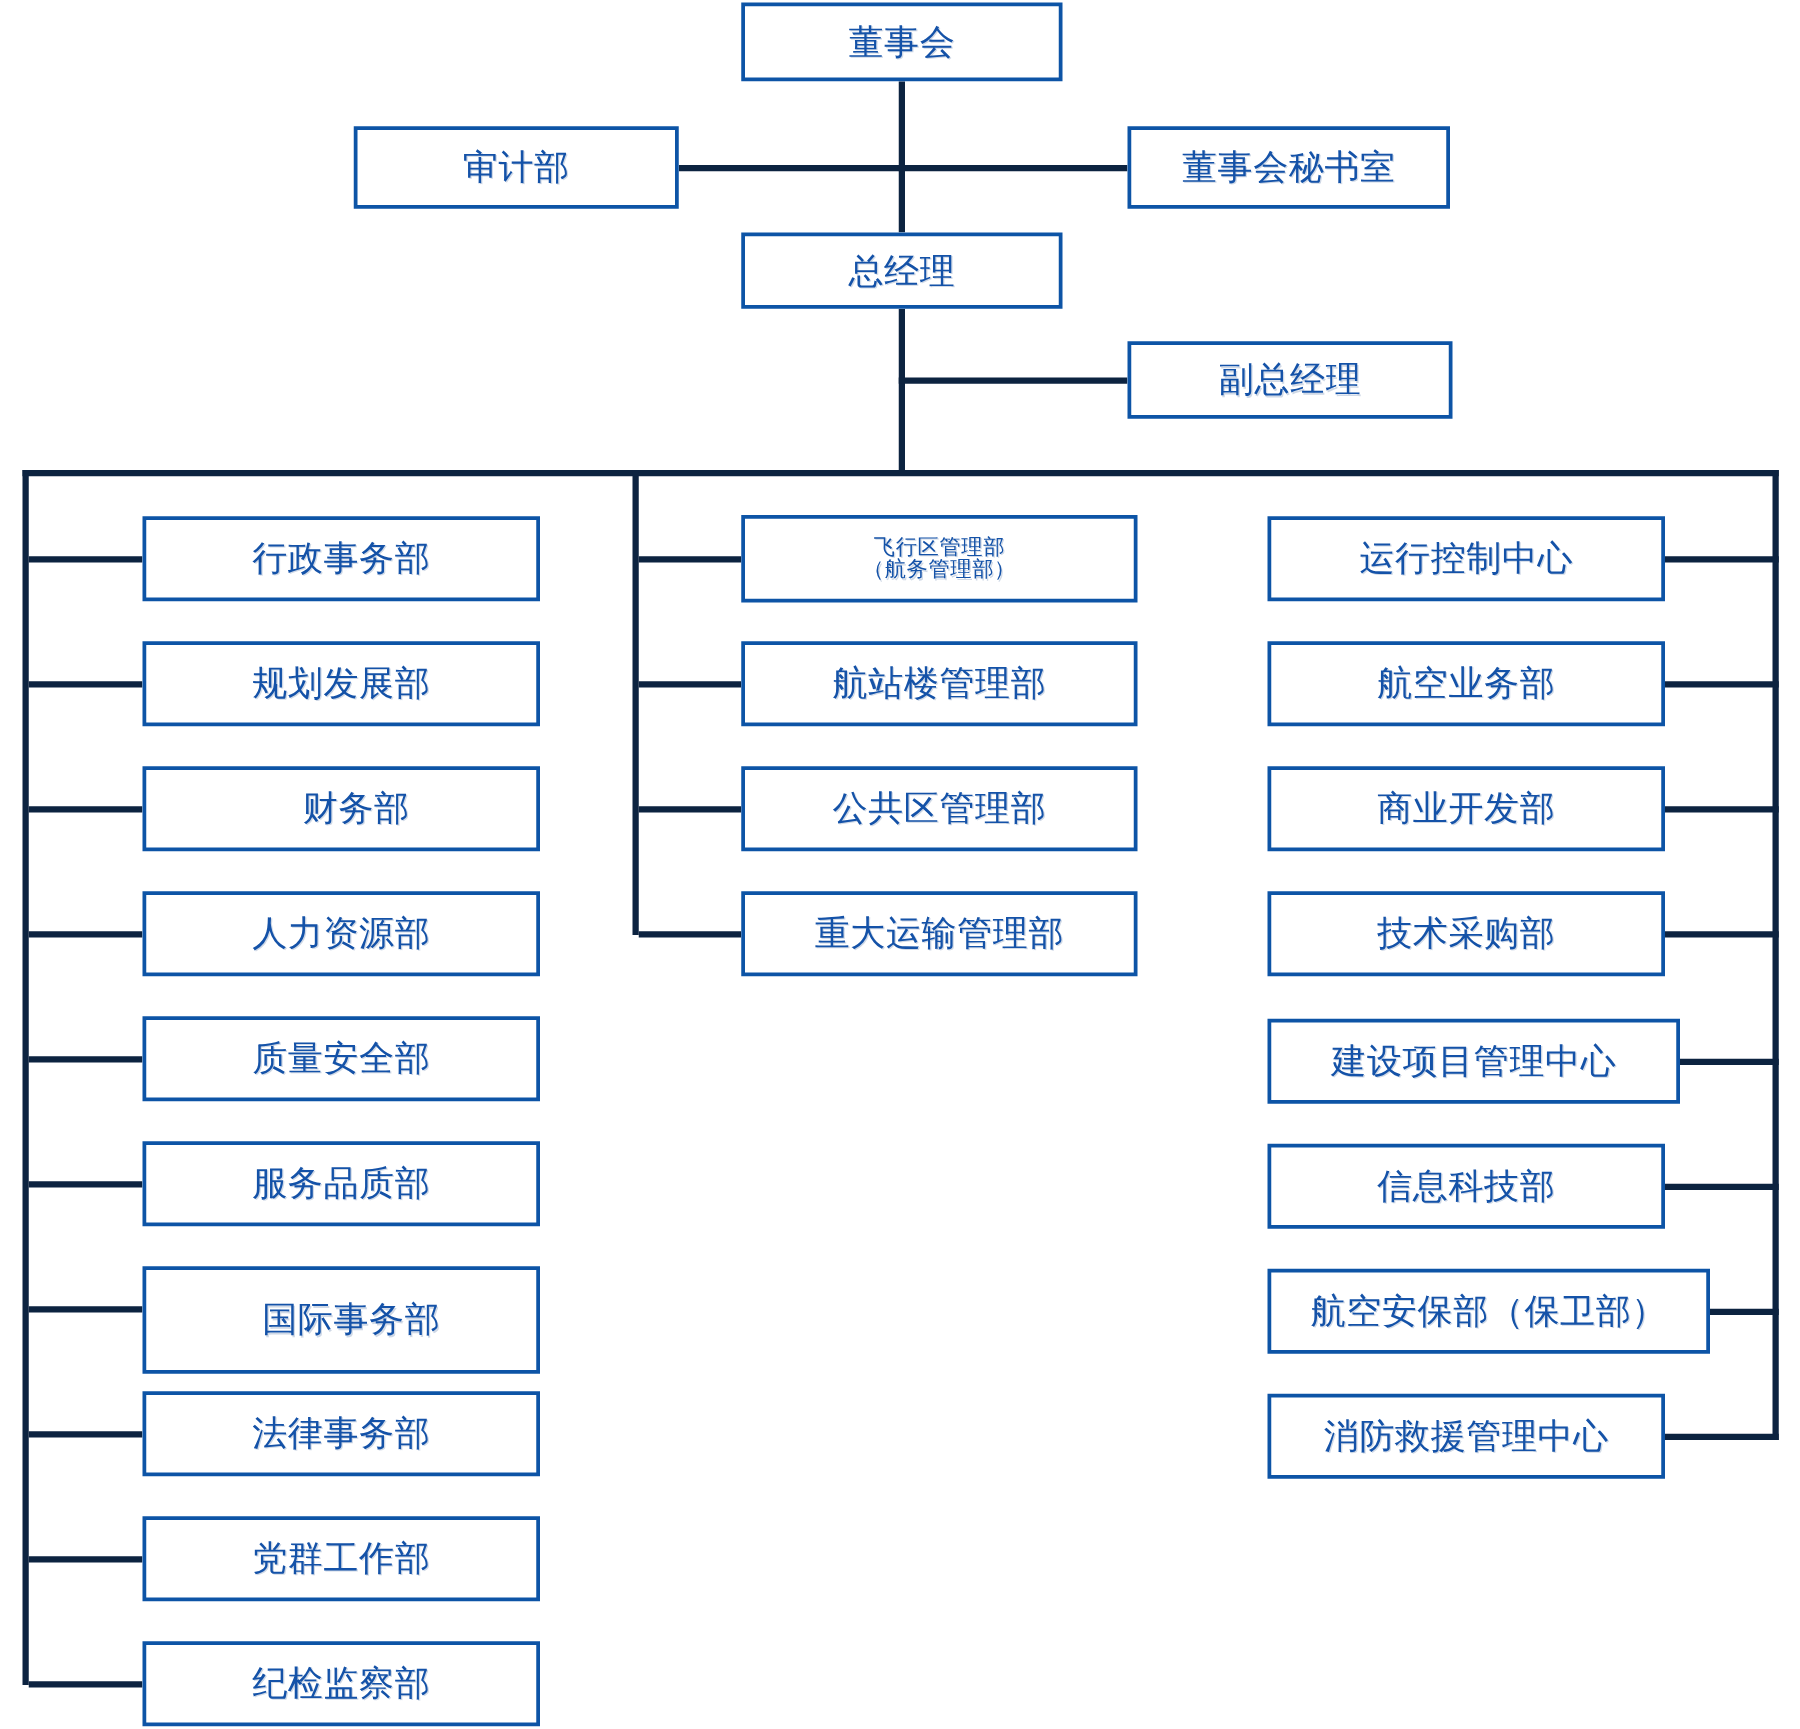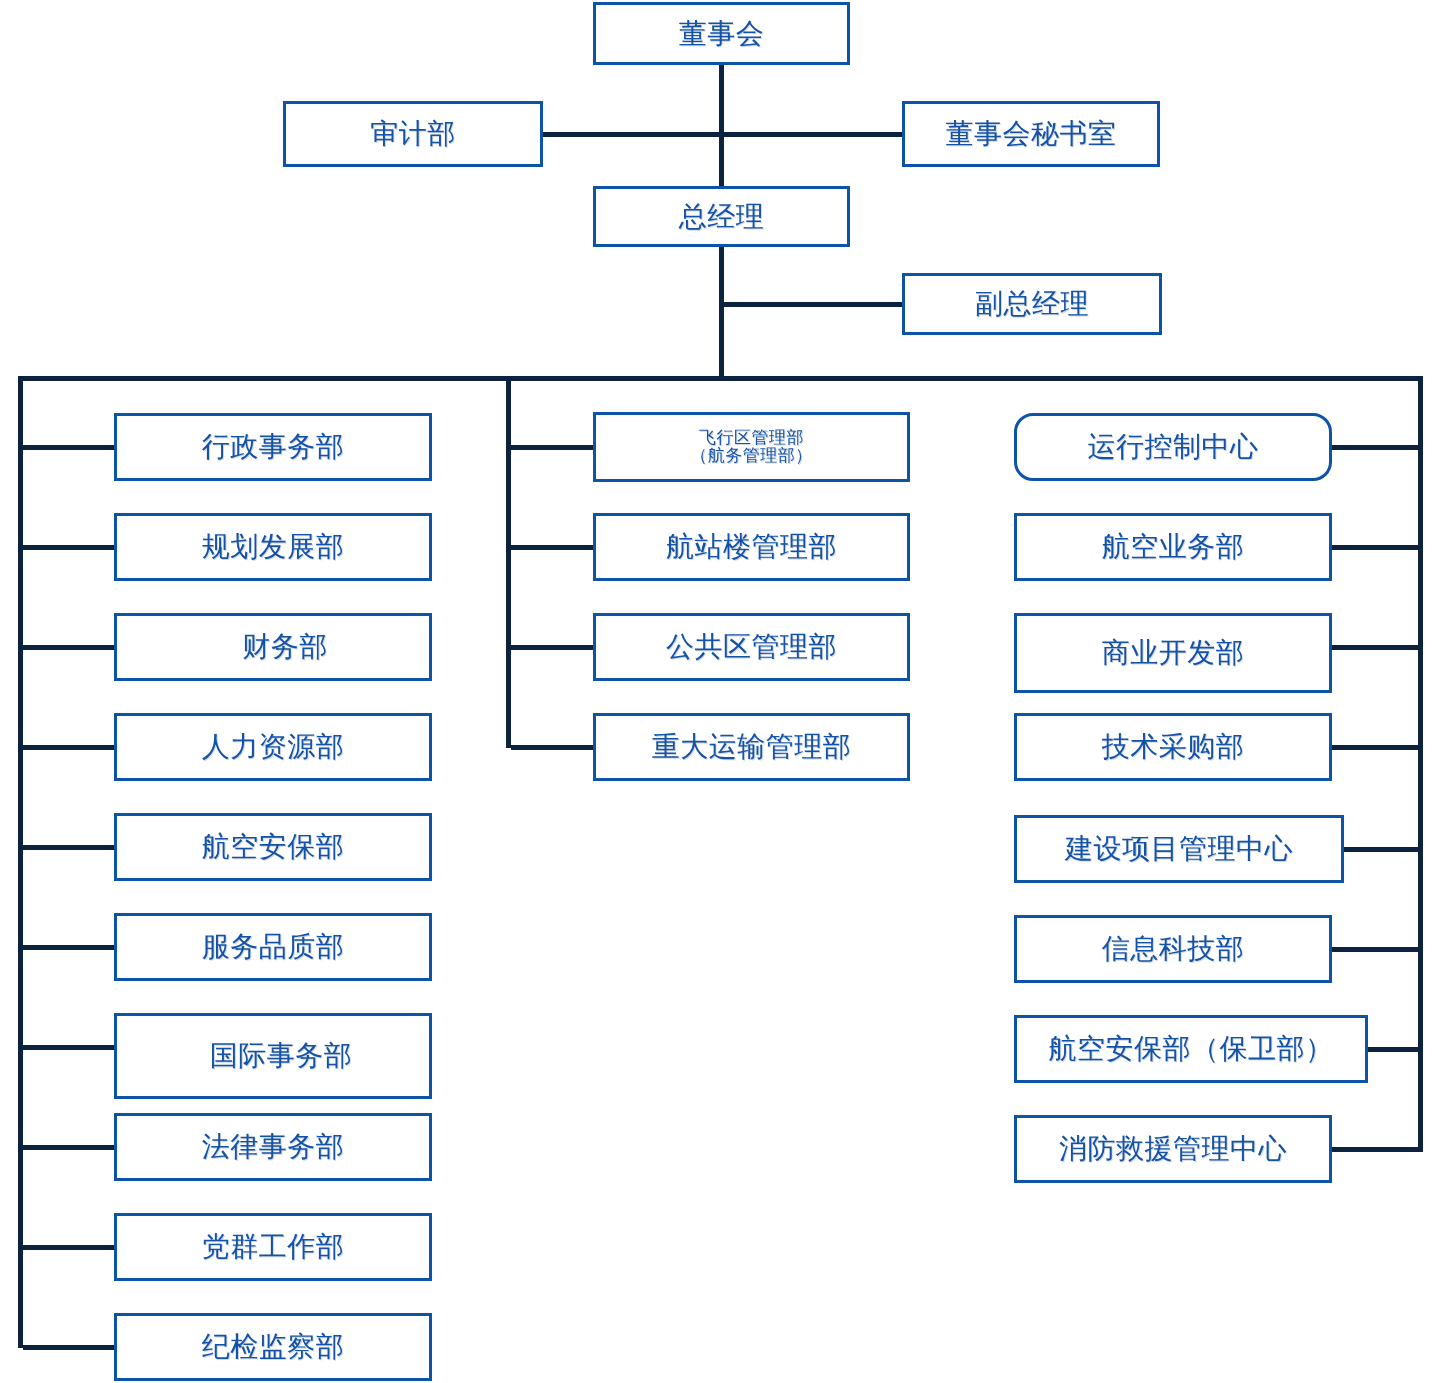--- a/index.html
+++ b/index.html
@@ -97,35 +97,35 @@
   <div class="node" style="left:902px;top:101px;width:258px;height:66px;">董事会秘书室</div>
 
   <div class="node" style="left:593px;top:186px;width:257px;height:61px;">总经理</div>
 
   <div class="node" style="left:902px;top:273px;width:260px;height:62px;">副总经理</div>
 
   <div class="node" style="left:114px;top:413px;width:318px;height:68px;">行政事务部</div>
   <div class="node" style="left:114px;top:513px;width:318px;height:68px;">规划发展部</div>
   <div class="node" style="left:114px;top:613px;width:318px;height:68px;padding-left:24px;">财务部</div>
   <div class="node" style="left:114px;top:713px;width:318px;height:68px;">人力资源部</div>
-  <div class="node" style="left:114px;top:813px;width:318px;height:68px;">航空安保部</div>
+  <div class="node" style="left:114px;top:813px;width:318px;height:68px;">质量安全部</div>
   <div class="node" style="left:114px;top:913px;width:318px;height:68px;">服务品质部</div>
   <div class="node" style="left:114px;top:1013px;width:318px;height:86px;padding-left:16px;">国际事务部</div>
   <div class="node" style="left:114px;top:1113px;width:318px;height:68px;">法律事务部</div>
   <div class="node" style="left:114px;top:1213px;width:318px;height:68px;">党群工作部</div>
   <div class="node" style="left:114px;top:1313px;width:318px;height:68px;">纪检监察部</div>
 
   <div class="node two-line" style="left:593px;top:412px;width:317px;height:70px;">飞行区管理部
 （航务管理部）</div>
   <div class="node" style="left:593px;top:513px;width:317px;height:68px;">航站楼管理部</div>
   <div class="node" style="left:593px;top:613px;width:317px;height:68px;">公共区管理部</div>
   <div class="node" style="left:593px;top:713px;width:317px;height:68px;">重大运输管理部</div>
 
-  <div class="node" style="left:1014px;top:413px;width:318px;height:68px;border-radius:19px;">运行控制中心</div>
+  <div class="node" style="left:1014px;top:413px;width:318px;height:68px;">运行控制中心</div>
   <div class="node" style="left:1014px;top:513px;width:318px;height:68px;">航空业务部</div>
-  <div class="node" style="left:1014px;top:613px;width:318px;height:80px;">商业开发部</div>
+  <div class="node" style="left:1014px;top:613px;width:318px;height:68px;">商业开发部</div>
   <div class="node" style="left:1014px;top:713px;width:318px;height:68px;">技术采购部</div>
   <div class="node" style="left:1014px;top:815px;width:330px;height:68px;">建设项目管理中心</div>
   <div class="node" style="left:1014px;top:915px;width:318px;height:68px;">信息科技部</div>
   <div class="node" style="left:1014px;top:1015px;width:354px;height:68px;">航空安保部（保卫部）</div>
   <div class="node" style="left:1014px;top:1115px;width:318px;height:68px;">消防救援管理中心</div>
 
 </div>
 
 </body></html>

